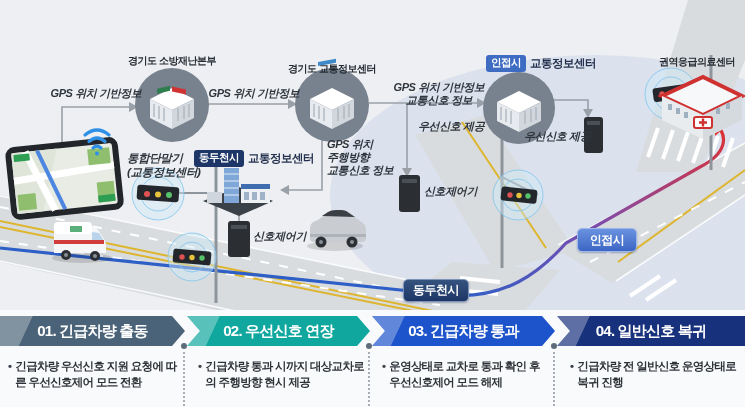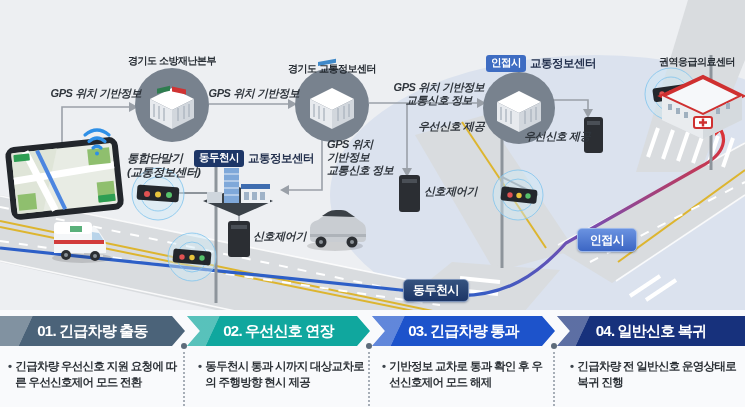--- a/index.html
+++ b/index.html
@@ -316,21 +316,21 @@
   <div class="badge-row" style="left:486px;top:55px">
     <span class="badge badge-blue">인접시</span>
     <span>교통정보센터</span>
   </div>
 
   <div class="lbl left" style="left:418px;top:120px">우선신호 제공</div>
   <div class="lbl left" style="left:524px;top:130px">우선신호 제공</div>
 
   <div class="lbl left" style="left:327px;top:138px">
     <div>GPS 위치</div>
-    <div>기반정보</div>
+    <div>주행방향</div>
     <div>교통신호 정보</div>
   </div>
 
   <div class="badge-row" style="left:194px;top:150px">
     <span class="badge badge-navy">동두천시</span>
     <span>교통정보센터</span>
   </div>
 
   <div class="lbl left" style="left:127px;top:151px;font-size:11.5px;line-height:14px">
     <div>통합단말기</div>
@@ -365,24 +365,24 @@
     <div class="sep" style="left:183px"></div>
     <div class="sep" style="left:368px"></div>
     <div class="sep" style="left:553px"></div>
 
     <div class="desc" style="left:8px;width:170px">
       <span class="dot">•</span>
       <span>긴급차량 우선신호 지원 요청에 따른 우선신호제어 모드 전환</span>
     </div>
     <div class="desc" style="left:198px;width:166px">
       <span class="dot">•</span>
-      <span>동두천시 통과 시까지 대상교차로의 주행방향 현시 제공</span>
+      <span>긴급차량 통과 시까지 대상교차로의 주행방향 현시 제공</span>
     </div>
     <div class="desc" style="left:382px;width:168px">
       <span class="dot">•</span>
-      <span>기반정보 교차로 통과 확인 후 우선신호제어 모드 해제</span>
+      <span>운영상태로 교차로 통과 확인 후 우선신호제어 모드 해제</span>
     </div>
     <div class="desc" style="left:570px;width:170px">
       <span class="dot">•</span>
       <span>긴급차량 전 일반신호 운영상태로 복귀 진행</span>
     </div>
   </div>
 </div>
 
 </body></html>

